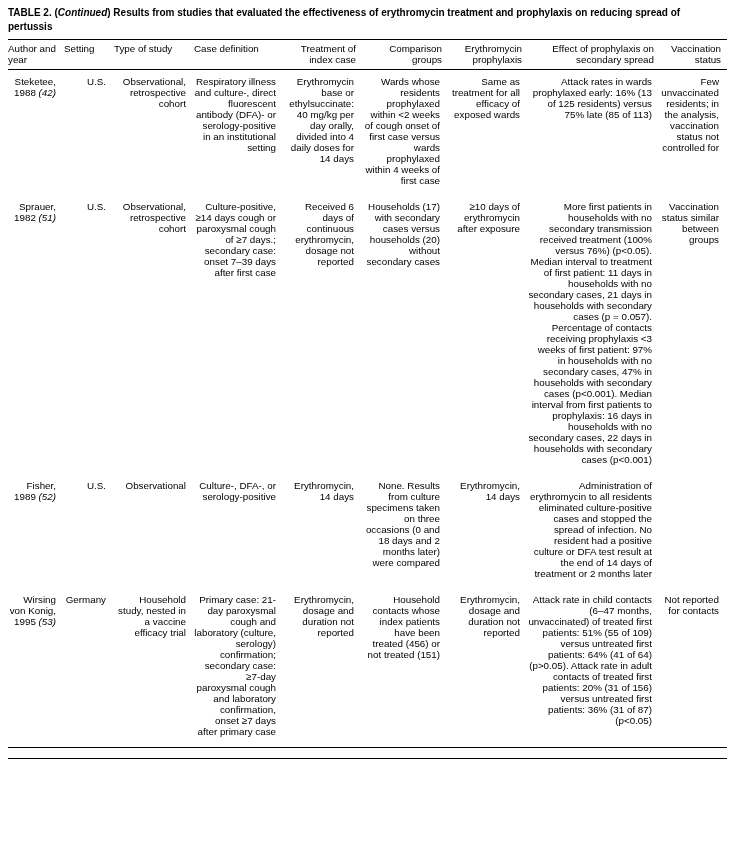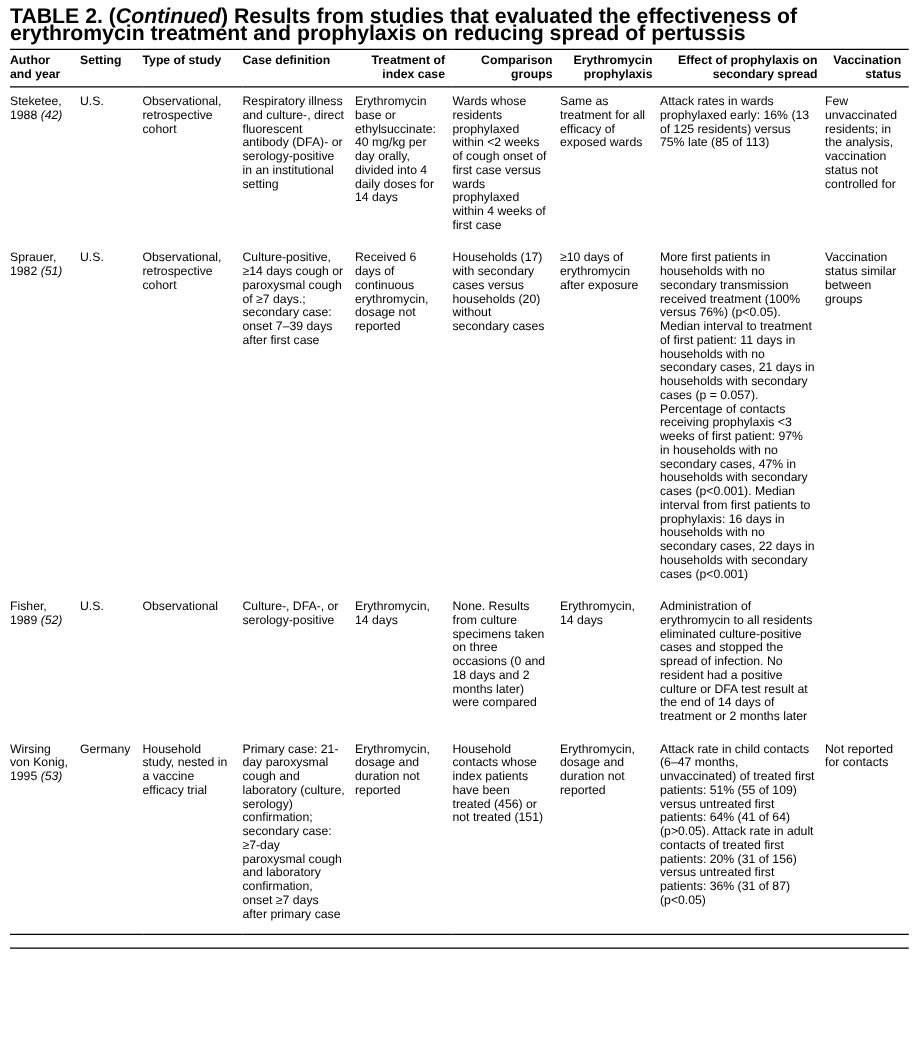--- a/index.html
+++ b/index.html
@@ -6,48 +6,48 @@
   .page {
     width: 735px;
     min-height: 842px;
     box-sizing: border-box;
     padding: 6px 8px 4px 8px;
     font-family: "Liberation Sans", "DejaVu Sans", sans-serif;
     color: #000;
     background: #fff;
   }
   .title {
-    font-size: 17px;
+    font-size: 10px;
     font-weight: bold;
     line-height: 14px;
     margin: 0 0 5px 0;
   }
   .title i { font-style: italic; }
   table.results {
     width: 719px;
     table-layout: fixed;
     border-collapse: collapse;
     border-top: 1px solid #000;
     border-bottom: 1px solid #000;
   }
   thead th {
     font-size: 9.8px;
     line-height: 11px;
-    font-weight: bold;
+    font-weight: normal;
     vertical-align: top;
     padding: 3px 6px 4px 0;
     border-bottom: 1px solid #000;
   }
   thead th.left { text-align: left; }
   thead th.center { text-align: right; }
   tbody td {
     font-size: 9.8px;
     line-height: 11px;
     vertical-align: top;
-    text-align: left;
+    text-align: right;
     padding: 5px 8px 10px 0;
   }
   tbody td i { font-style: italic; }
   tbody tr:first-child td { padding-top: 6px; }
   .end-rule {
     width: 719px;
     border-top: 1px solid #000;
     margin-top: 10px;
     height: 0;
   }

